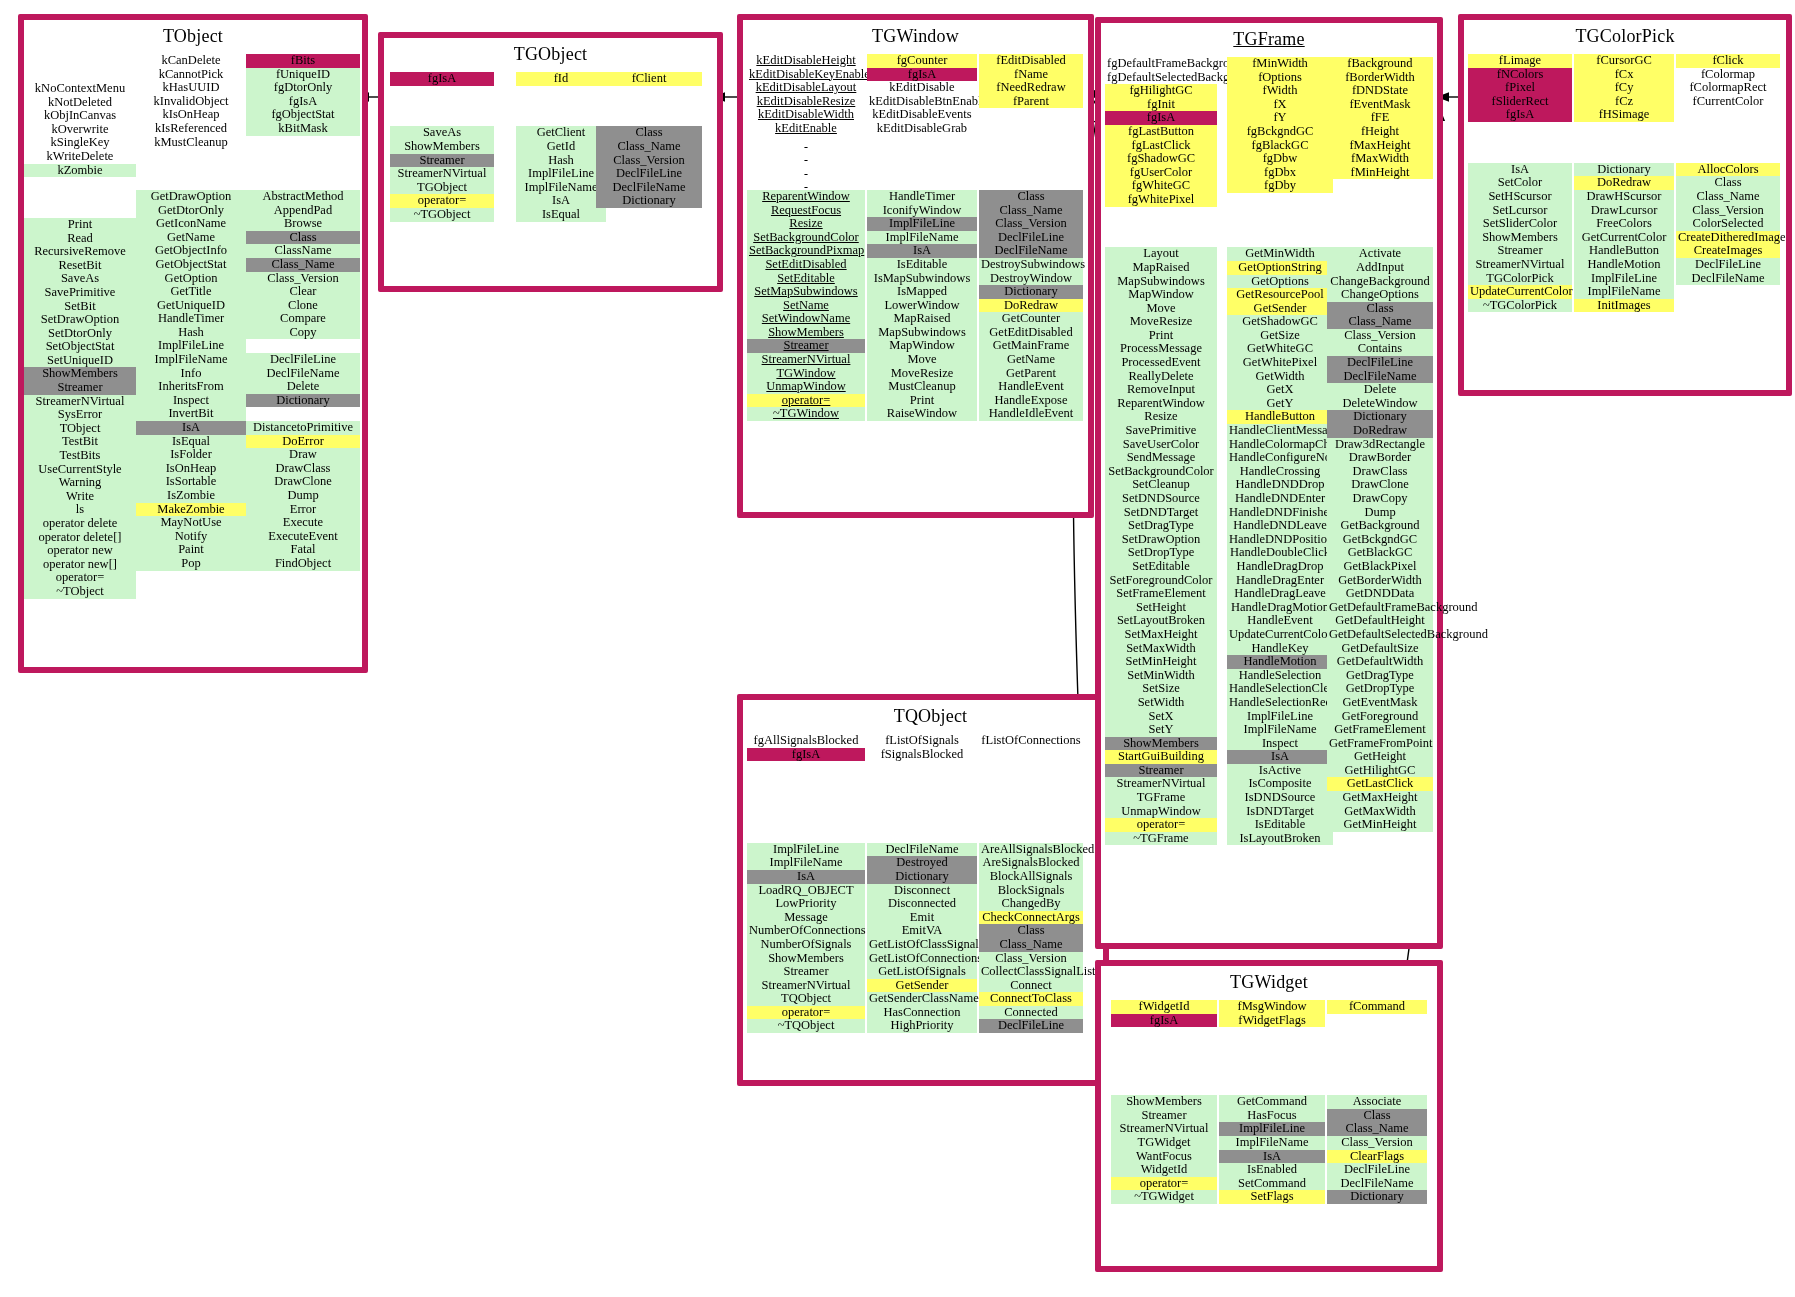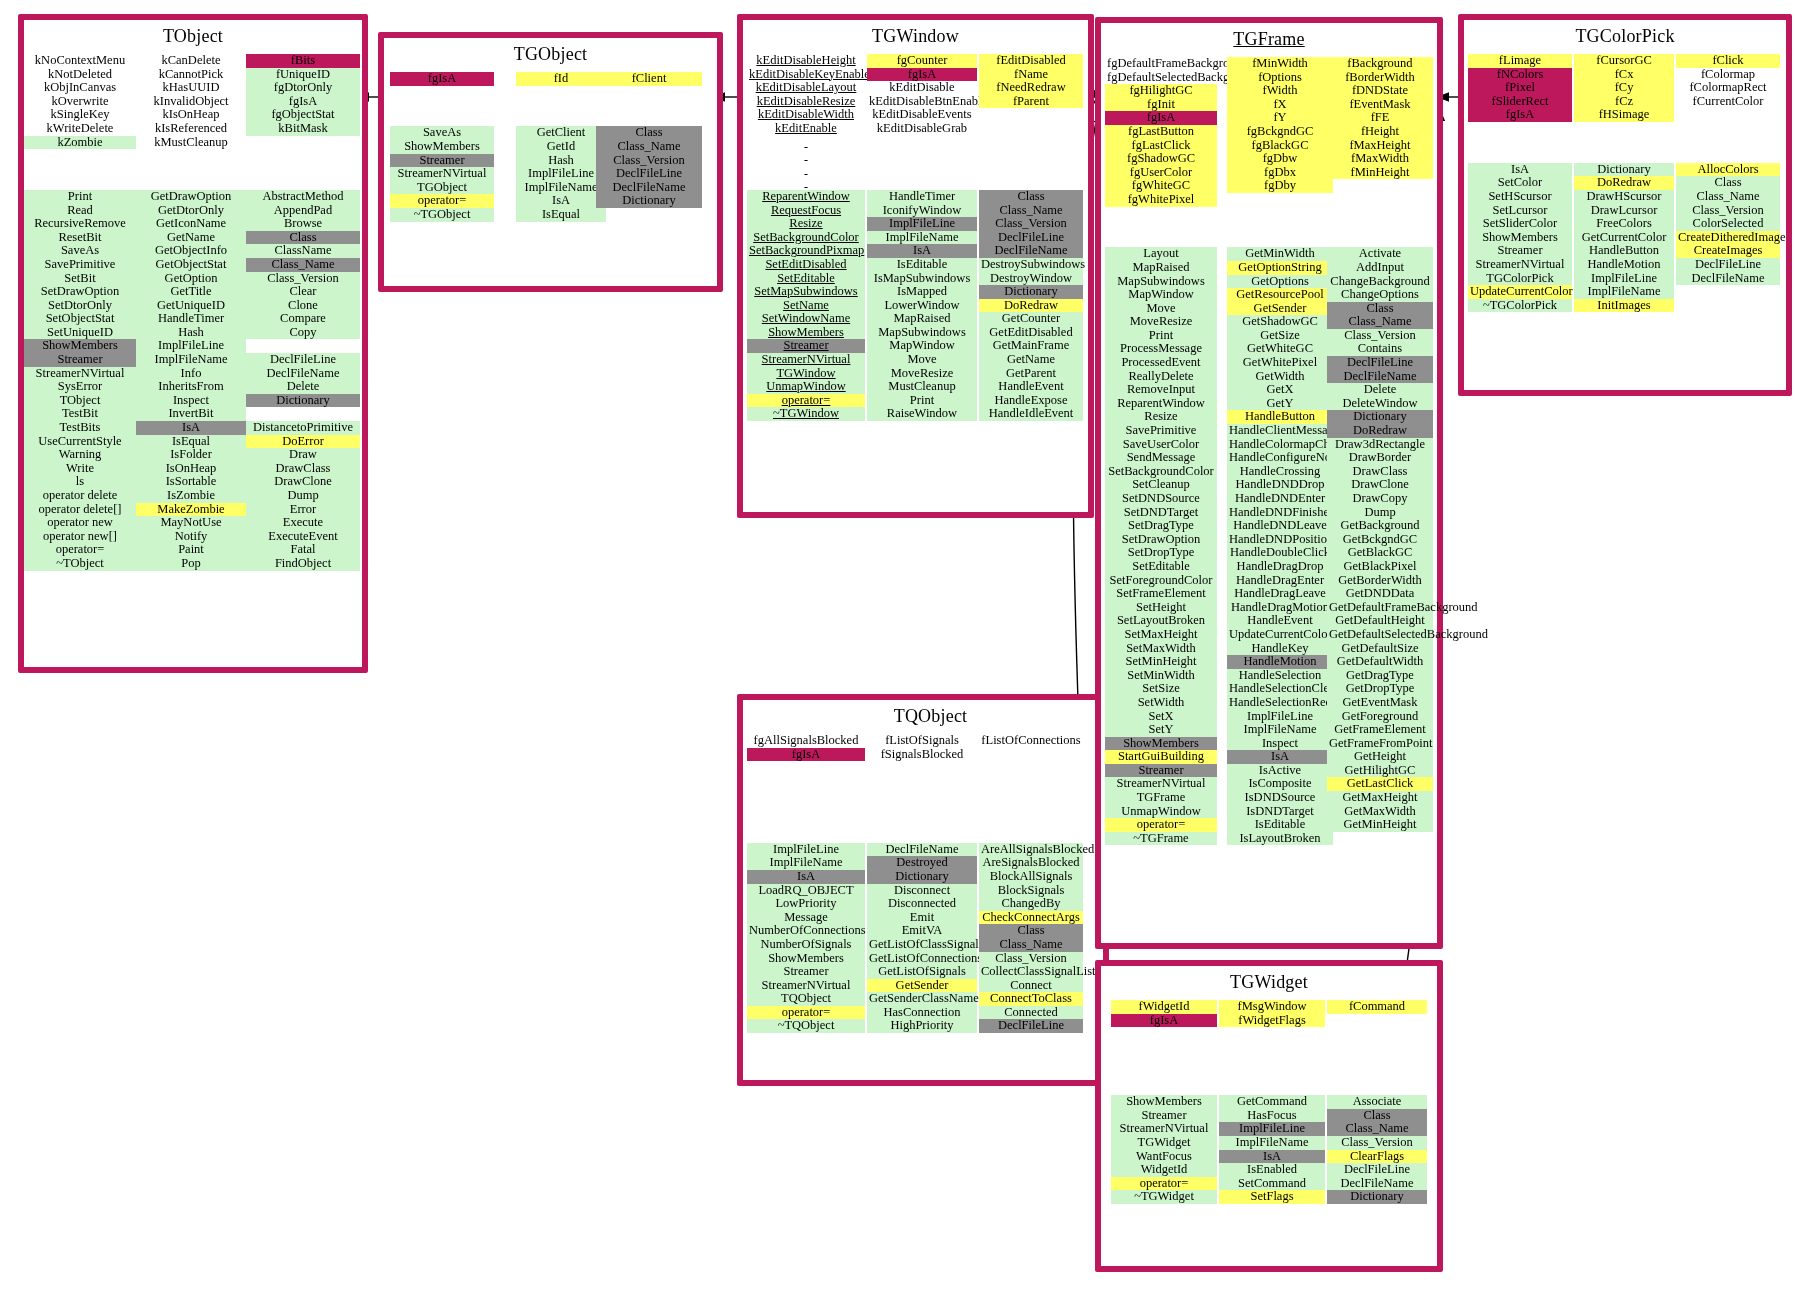--- a/index.html
+++ b/index.html
@@ -35,21 +35,21 @@
     <path d="M1100 118 C1090 130, 1086 110, 1082 95" stroke="#000" stroke-width="1.4" fill="none" marker-end="url(#ah)"></path>
     <path d="M1100 100 C1060 300, 1075 600, 1080 760" stroke="#000" stroke-width="1.4" fill="none"></path>
     <path d="M1080 760 C1080 765, 1082 768, 1086 769" stroke="#000" stroke-width="1.4" fill="none" marker-end="url(#ah)"></path>
     <line x1="1458" y1="97" x2="1438" y2="97" stroke="#000" stroke-width="1.4" marker-end="url(#ah)"></line>
     <path d="M1388 1040 C1420 1000, 1450 500, 1440 110" stroke="#000" stroke-width="1.4" fill="none" marker-end="url(#ah)"></path>
   </svg>
 
 <div class="box" style="left: 18px; top: 14px; width: 338px; height: 647px;">
       <div class="box-title">TObject</div>
       <div class="cols" style="top: 34px;">
-        <div class="col" style="left: 0px; width: 112px;">
+        <div class="col" style="left: 0px; width: 112px; margin-top: 28px;">
           <div class="item n">kNoContextMenu</div>
           <div class="item n">kNotDeleted</div>
           <div class="item n">kObjInCanvas</div>
           <div class="item n">kOverwrite</div>
           <div class="item n">kSingleKey</div>
           <div class="item n">kWriteDelete</div>
           <div class="item g">kZombie</div>
           <div class="item gap">&nbsp;</div>
           <div class="item gap">&nbsp;</div>
           <div class="item gap">&nbsp;</div>

